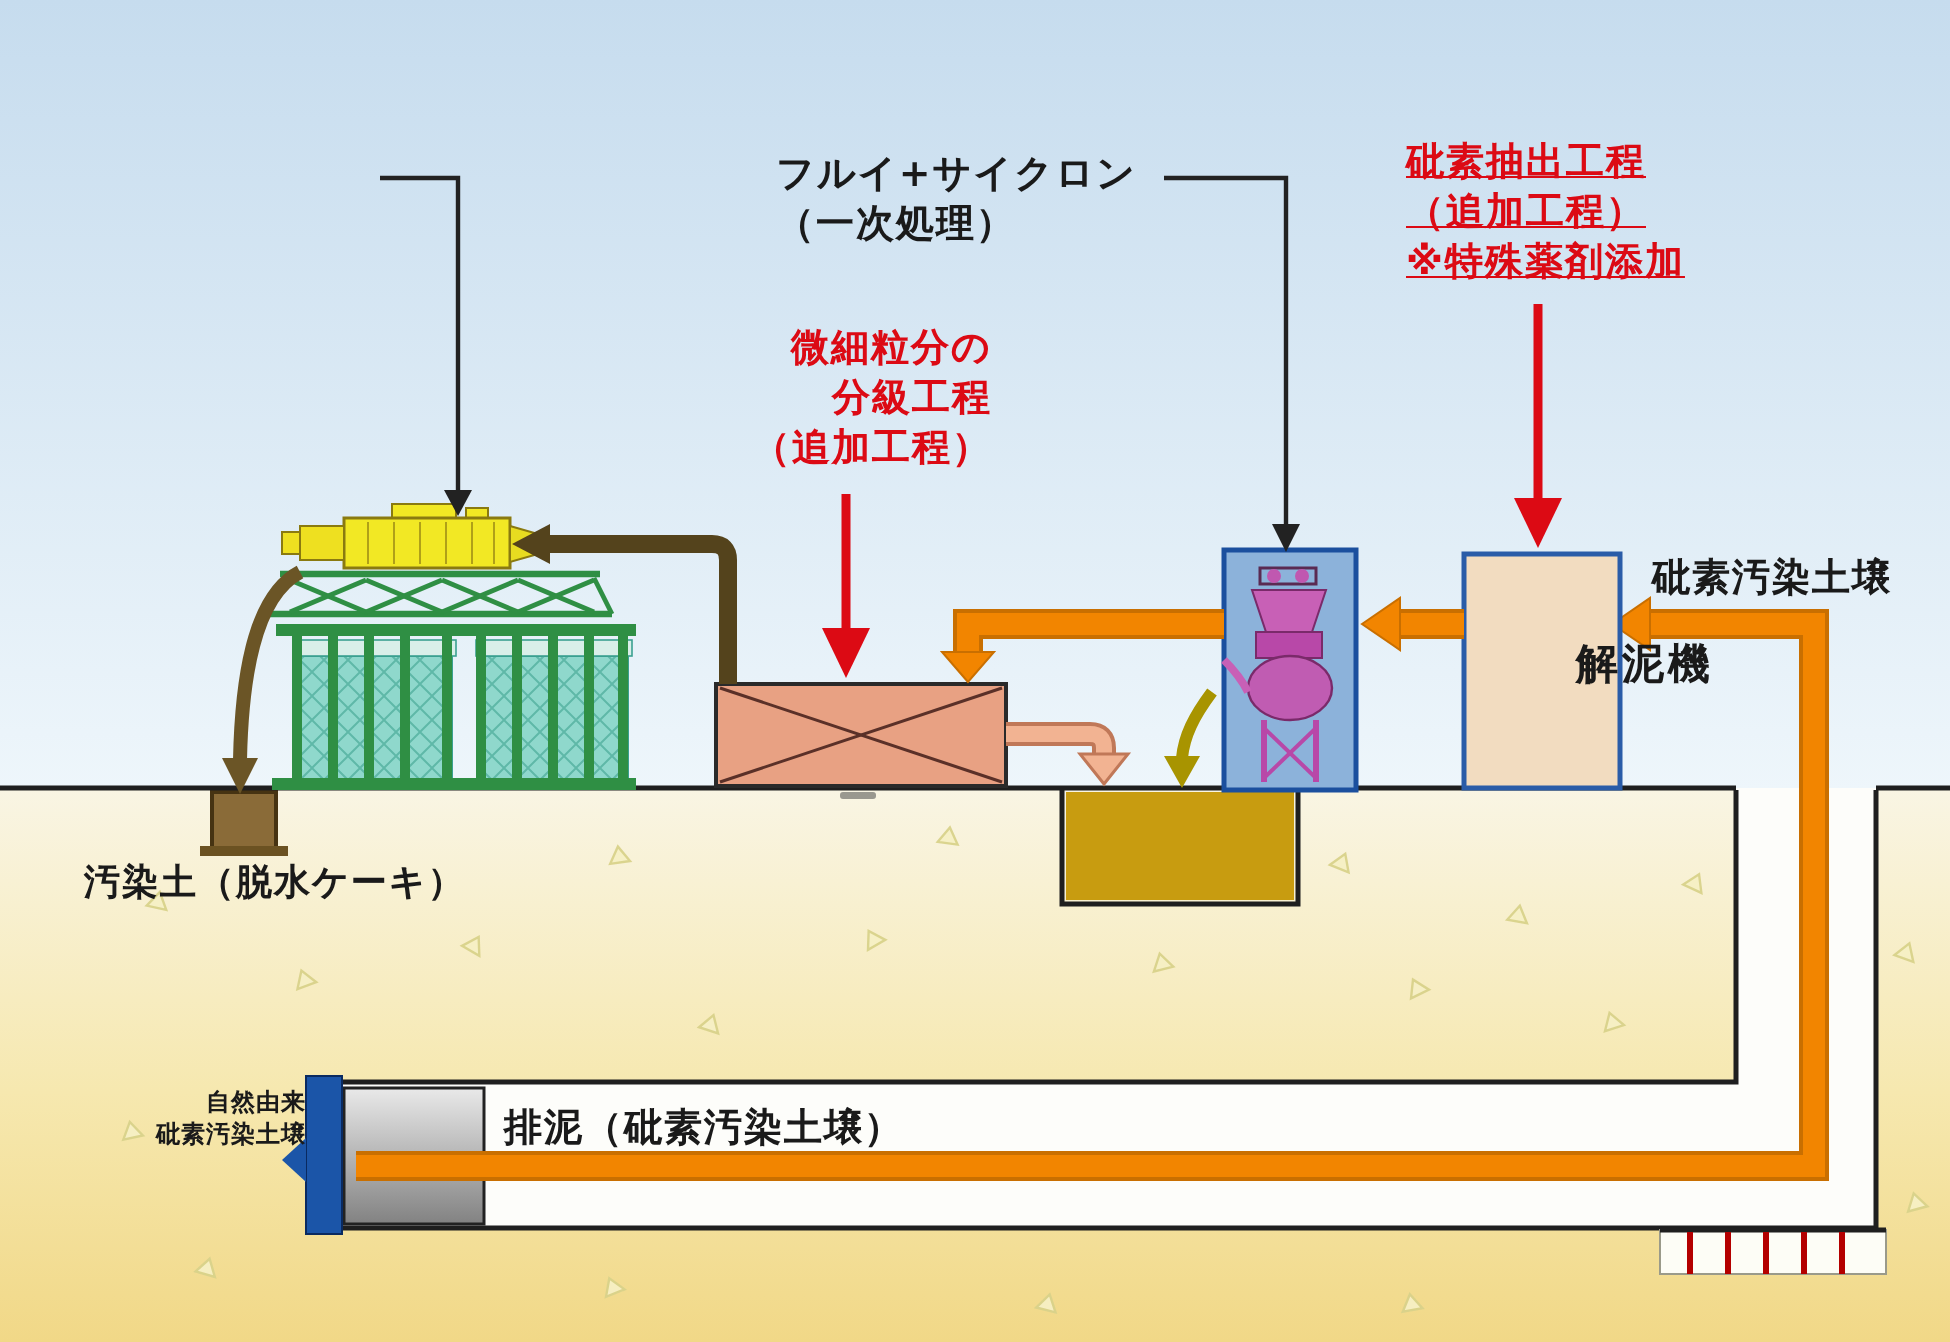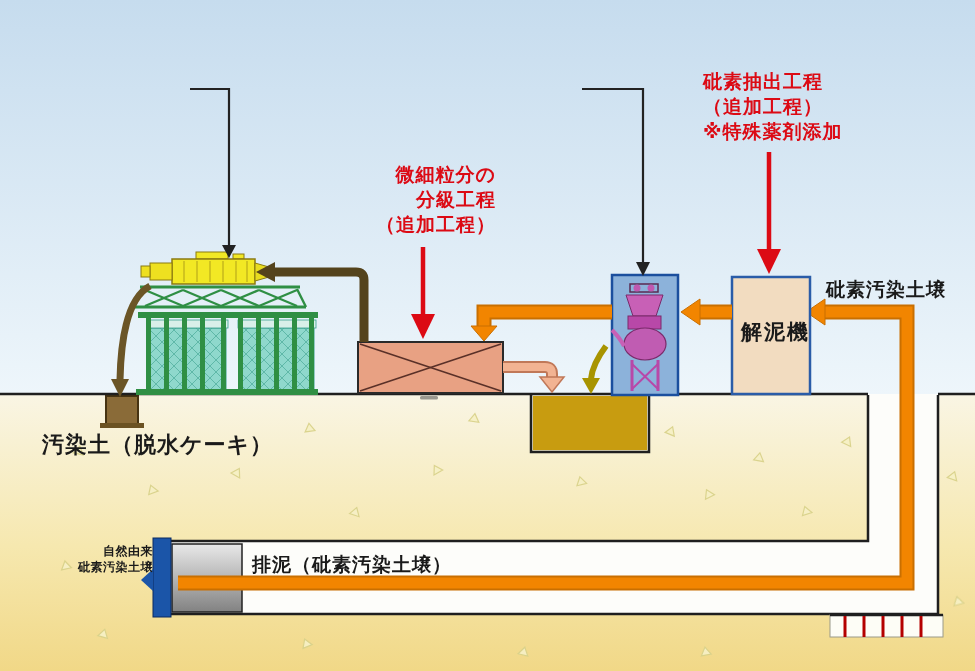--- a/index.html
+++ b/index.html
@@ -242,34 +242,36 @@
     <polygon points="423,339 411,314 435,314" fill="#dc0a14"></polygon>
   </g>
 
   <g>
     <line x1="769" y1="152" x2="769" y2="251" stroke="#dc0a14" stroke-width="4.5"></line>
     <polygon points="769,274 757,249 781,249" fill="#dc0a14"></polygon>
   </g>
 </svg>
 
 
+<div class="lbl" style="left:388px;top:75px;font-size:19px;">フルイ+サイクロン
+（一次処理）</div>
 
 <div class="lbl red ctr" style="left:350px;top:162px;width:146px;font-size:19px;">微細粒分の
 分級工程
 （追加工程）</div>
 
-<div class="lbl red" style="left:703px;top:69px;font-size:19px;">砒素抽出工程
+<div class="lbl red" style="left:703px;top:69px;font-size:19px;text-decoration:underline;">砒素抽出工程
 （追加工程）
 ※特殊薬剤添加</div>
 
 <div class="lbl" style="left:826px;top:277px;font-size:19px;">砒素汚染土壌</div>
 
-<div class="lbl ctr" style="left:732px;top:319px;width:78px;font-size:21px;letter-spacing:2px;">解泥機</div>
-
-<div class="lbl" style="left:42px;top:430px;font-size:22px;">汚染土（脱水ケーキ）</div>
+<div class="lbl ctr" style="left:732px;top:319px;width:78px;font-size:21px;letter-spacing:2px;padding-left:47px;">解泥機</div>
+
+<div class="lbl" style="left:42px;top:430px;font-size:18px;">汚染土（脱水ケーキ）</div>
 
 
 <div class="lbl ctr" style="left:3px;top:544px;width:150px;font-size:12px;letter-spacing:0.5px;">自然由来
 砒素汚染土壌</div>
 
 <div class="lbl" style="left:252px;top:552px;font-size:19px;">排泥（砒素汚染土壌）</div>
 
 </div>
 
 </body></html>

